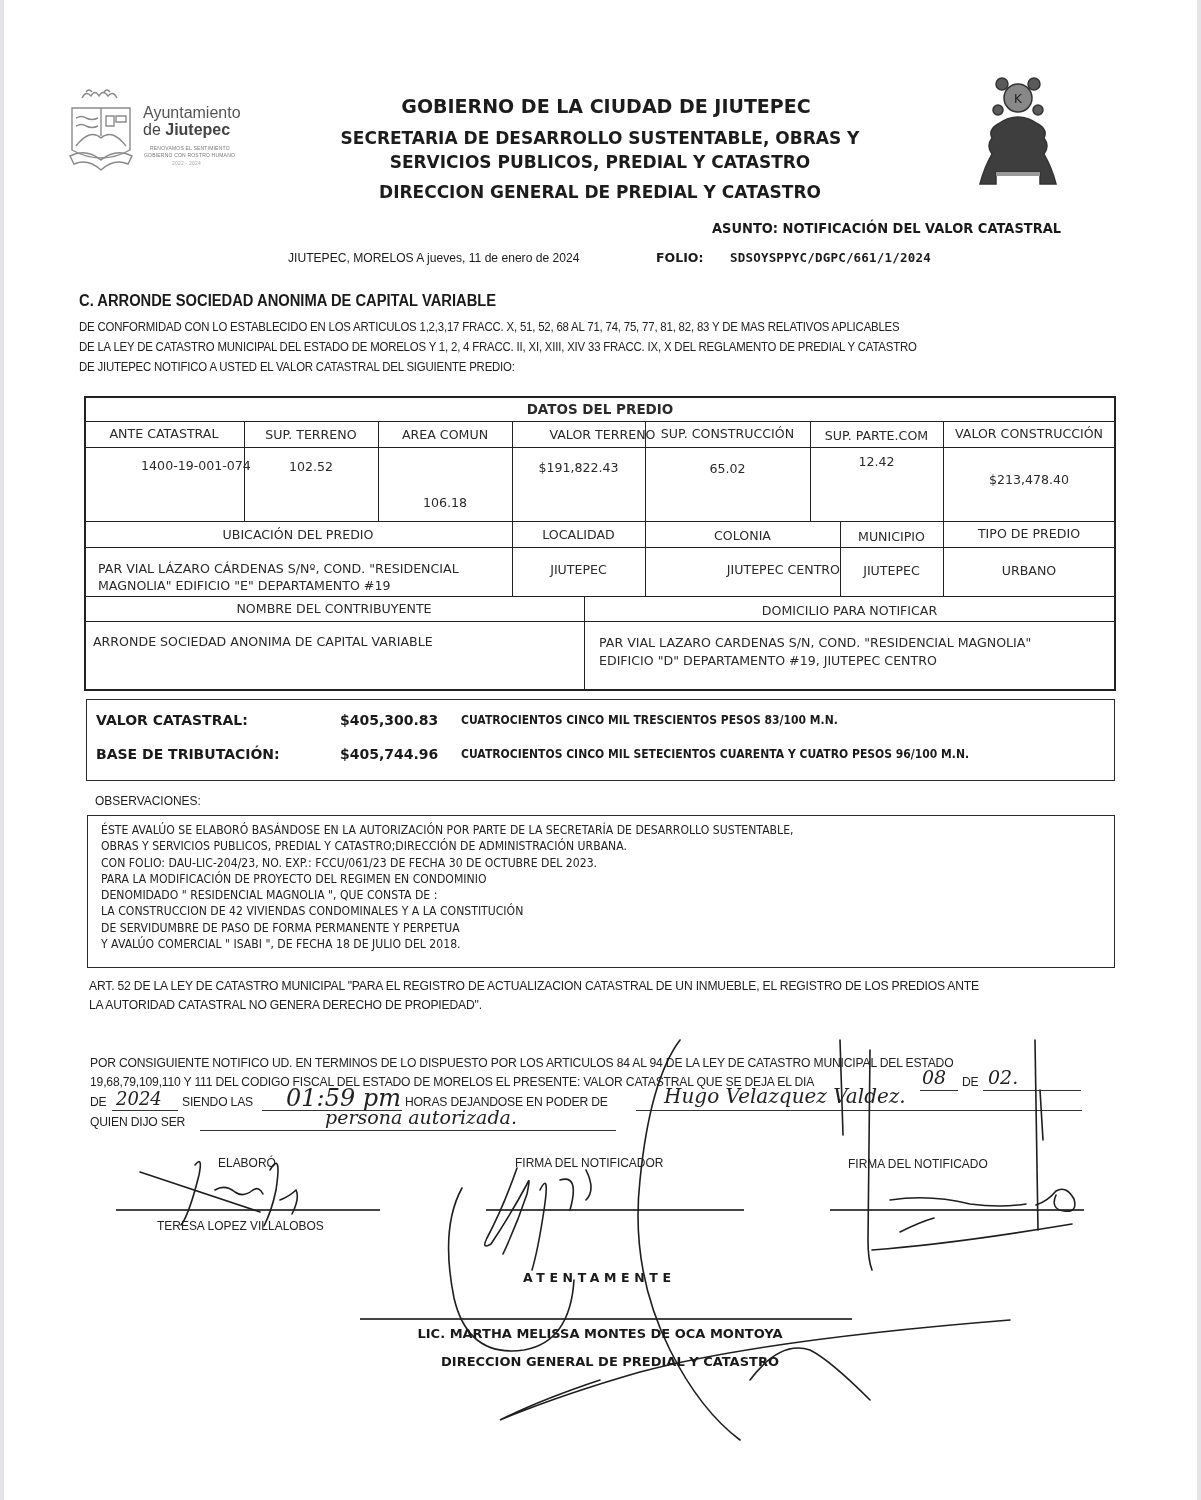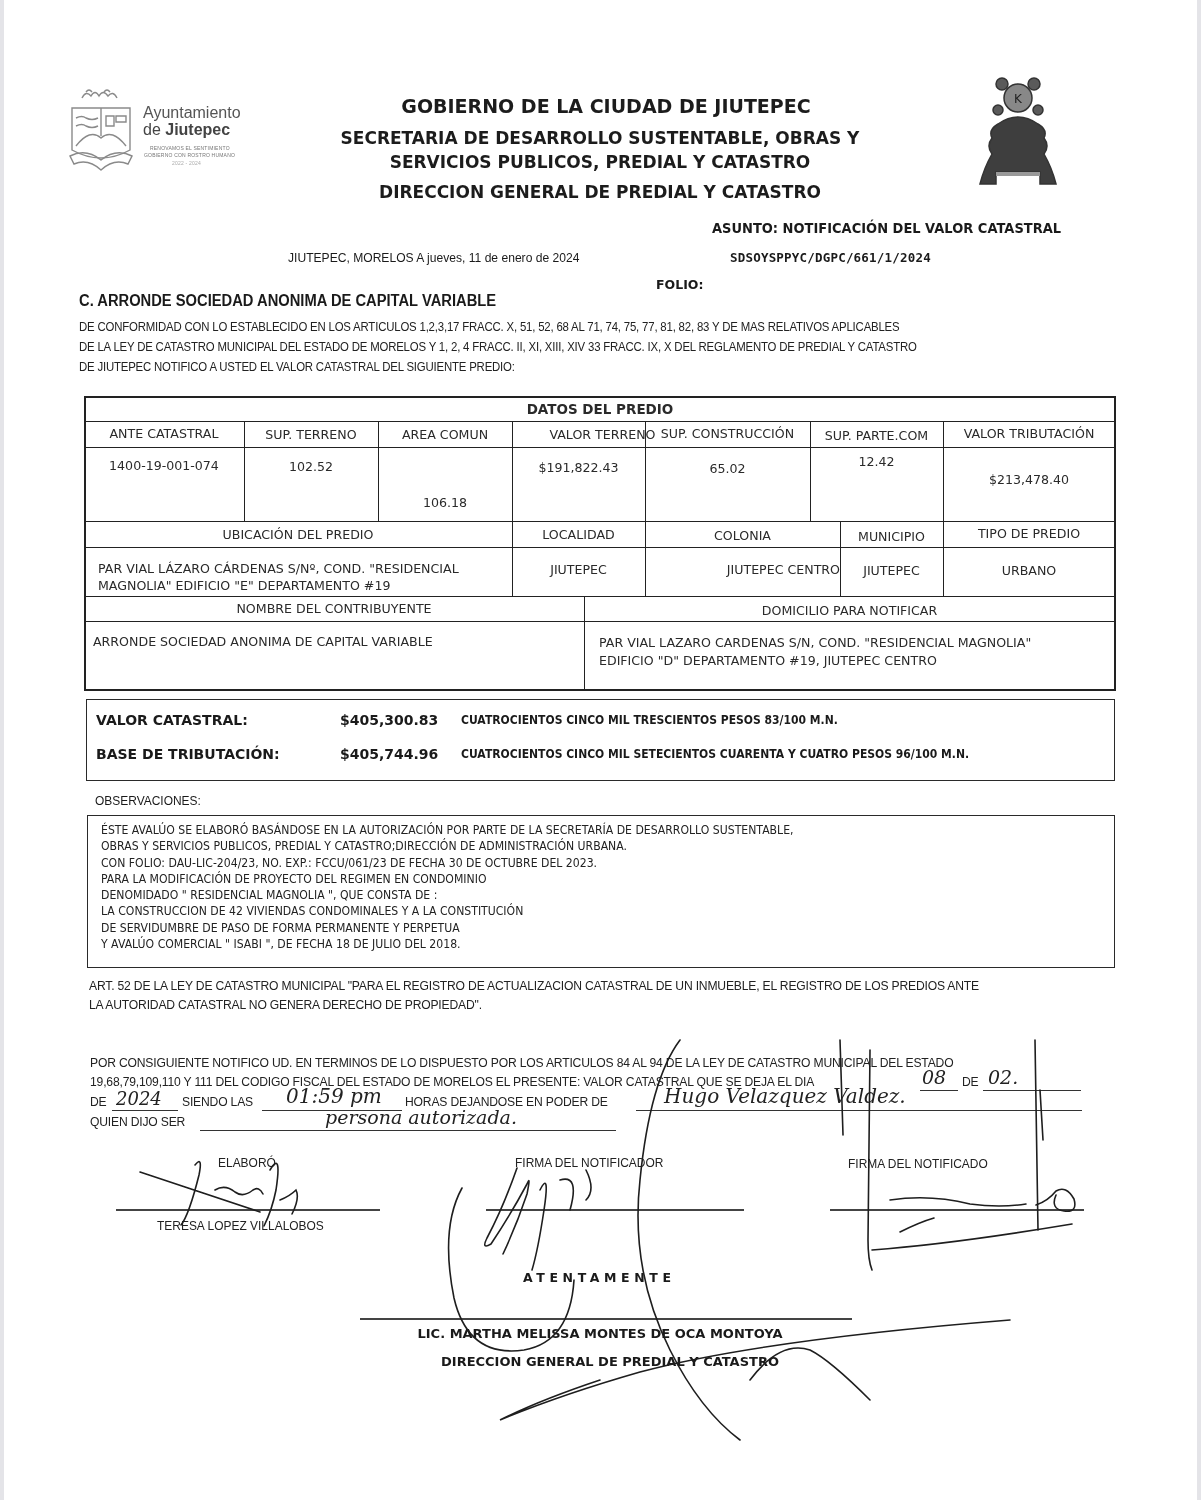--- a/index.html
+++ b/index.html
@@ -64,21 +64,21 @@
       <circle cx="60" cy="36" r="5"></circle>
     <circle cx="40" cy="24" r="14" fill="#888"></circle>
     <path d="M20 50 Q40 36 60 50 Q70 56 66 64 Q72 72 66 80 Q74 94 78 110 H62 V98 H18 V110 H2 Q6 94 14 80 Q8 72 14 64 Q10 56 20 50 Z" fill="#3e3e3e"></path>
     <rect x="18" y="98" width="44" height="4" fill="#999" stroke="none"></rect>
   </g>
   <text x="40" y="29" font-size="12" text-anchor="middle" fill="#222" font-family="DejaVu Sans, sans-serif">K</text>
 </svg>
 
 <div class="abs" style="left:712px; top:220px; font-family:'DejaVu Sans',sans-serif; font-weight:bold; font-size:14px; transform:scaleX(0.93); transform-origin:left top; white-space:nowrap;">ASUNTO: NOTIFICACIÓN DEL VALOR CATASTRAL</div>
 <div class="abs" style="left:288px; top:250px; font-family:'Liberation Sans',sans-serif; font-size:13px; transform:scaleX(0.93); transform-origin:left top; white-space:nowrap;">JIUTEPEC, MORELOS A jueves, 11 de enero de 2024</div>
-<div class="abs" style="left:656px; top:250px; font-family:'DejaVu Sans',sans-serif; font-weight:bold; font-size:12.5px;margin-top:27px;">FOLIO:</div>
+<div class="abs" style="left:656px; top:250px; font-family:'DejaVu Sans',sans-serif; font-weight:bold; font-size:12.5px;">FOLIO:</div>
 <div class="abs" style="left:730px; top:250px; font-family:'DejaVu Sans Mono',monospace; font-weight:bold; font-size:12.5px; letter-spacing:0.2px;">SDSOYSPPYC/DGPC/661/1/2024</div>
 
 <div class="abs" style="left:79px; top:292px; font-family:'Liberation Sans',sans-serif; font-weight:bold; font-size:16px; transform:scaleX(0.92); transform-origin:left top; white-space:nowrap;">C. ARRONDE SOCIEDAD ANONIMA DE CAPITAL VARIABLE</div>
 <div class="abs body-text" style="left:79px; top:320px;">DE CONFORMIDAD CON LO ESTABLECIDO EN LOS ARTICULOS 1,2,3,17 FRACC. X, 51, 52, 68 AL 71, 74, 75, 77, 81, 82, 83 Y DE MAS RELATIVOS APLICABLES</div>
 <div class="abs body-text" style="left:79px; top:340px;">DE LA LEY DE CATASTRO MUNICIPAL DEL ESTADO DE MORELOS Y 1, 2, 4 FRACC. II, XI, XIII, XIV 33 FRACC. IX, X DEL REGLAMENTO DE PREDIAL Y CATASTRO</div>
 <div class="abs body-text" style="left:79px; top:360px;">DE JIUTEPEC NOTIFICO A USTED EL VALOR CATASTRAL DEL SIGUIENTE PREDIO:</div>
 
 <div>
 
   <div class="tbl-line" style="left:84px; top:396px; width:1032px; height:1.6px;"></div>
@@ -103,23 +103,23 @@
   <div class="tbl-line" style="left:584px; top:596px; width:1.4px; height:94px;"></div>
 
   <div class="cell" style="left:84px; width:1032px; top:401px; font-weight:bold; font-size:13.5px;">DATOS DEL PREDIO</div>
 
   <div class="cell" style="left:84px; width:160px; top:426px;">ANTE CATASTRAL</div>
   <div class="cell" style="left:244px; width:134px; top:427px;">SUP. TERRENO</div>
   <div class="cell" style="left:378px; width:134px; top:427px;">AREA COMUN</div>
   <div class="cell" style="left:512px; width:133px; top:427px;padding-left:24px;">VALOR TERRENO</div>
   <div class="cell" style="left:645px; width:165px; top:426px;">SUP. CONSTRUCCIÓN</div>
   <div class="cell" style="left:810px; width:133px; top:428px;">SUP. PARTE.COM</div>
-  <div class="cell" style="left:943px; width:172px; top:426px;">VALOR TRIBUTACIÓN</div>
-
-  <div class="cell" style="left:84px; width:160px; top:458px;">1400-19-001-074</div>
+  <div class="cell" style="left:943px; width:172px; top:426px;">VALOR CONSTRUCCIÓN</div>
+
+  <div class="cell" style="left:84px; width:160px; top:458px;padding-left:32px;">1400-19-001-074</div>
   <div class="cell" style="left:244px; width:134px; top:459px;">102.52</div>
   <div class="cell" style="left:378px; width:134px; top:459px;margin-top:36px;">106.18</div>
   <div class="cell" style="left:512px; width:133px; top:460px;">$191,822.43</div>
   <div class="cell" style="left:645px; width:165px; top:461px;">65.02</div>
   <div class="cell" style="left:810px; width:133px; top:454px;">12.42</div>
   <div class="cell" style="left:943px; width:172px; top:459px;margin-top:13px;">$213,478.40</div>
 
   <div class="cell" style="left:84px; width:428px; top:527px;">UBICACIÓN DEL PREDIO</div>
   <div class="cell" style="left:512px; width:133px; top:527px;">LOCALIDAD</div>
   <div class="cell" style="left:645px; width:195px; top:528px;">COLONIA</div>
@@ -170,21 +170,21 @@
 <div class="abs hand" style="left:922px; top:1066px; font-size:19px;">08</div>
 <div class="abs body-text" style="left:962px; top:1074px; font-size:13.2px;">DE</div>
 <div class="uline" style="left:983px; top:1090px; width:98px;"></div>
 <div class="abs hand" style="left:988px; top:1066px; font-size:19px;">02.</div>
 
 <div class="abs body-text" style="left:90px; top:1094px; font-size:13.2px;">DE</div>
 <div class="uline" style="left:112px; top:1110px; width:66px;"></div>
 <div class="abs hand" style="left:116px; top:1088px; font-size:18px;">2024</div>
 <div class="abs body-text" style="left:182px; top:1094px; font-size:13.2px;">SIENDO LAS</div>
 <div class="uline" style="left:262px; top:1110px; width:140px;"></div>
-<div class="abs hand" style="left:286px; top:1084px; font-size:20px;">01:59 pm</div>
+<div class="abs hand" style="left:286px; top:1084px; font-size:24px;">01:59 pm</div>
 <div class="abs body-text" style="left:405px; top:1094px; font-size:13.2px;">HORAS DEJANDOSE EN PODER DE</div>
 <div class="uline" style="left:636px; top:1110px; width:446px;"></div>
 <div class="abs hand" style="left:664px; top:1084px; font-size:20px;">Hugo Velazquez Valdez.</div>
 
 <div class="abs body-text" style="left:90px; top:1114px; font-size:13.2px;">QUIEN DIJO SER</div>
 <div class="uline" style="left:200px; top:1130px; width:416px;"></div>
 <div class="abs hand" style="left:325px; top:1106px; font-size:19px;">persona autorizada.</div>
 
 <div class="sig-label" style="left:218px; top:1155px;">ELABORÓ</div>
 <div class="sigline" style="left:116px; top:1209px; width:264px;"></div>

